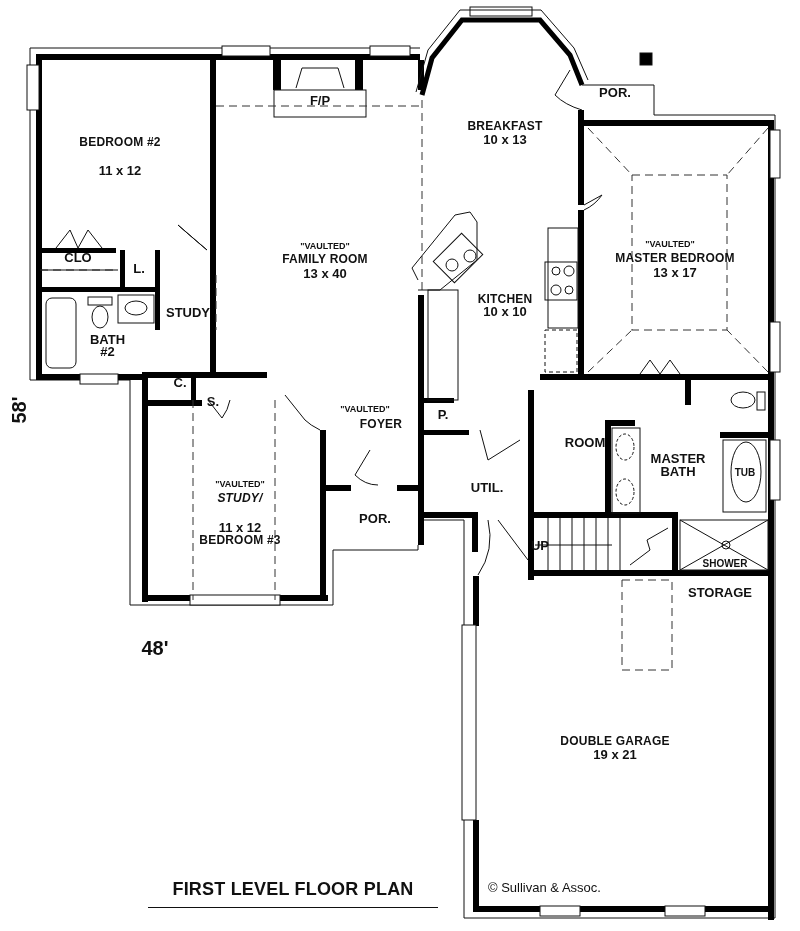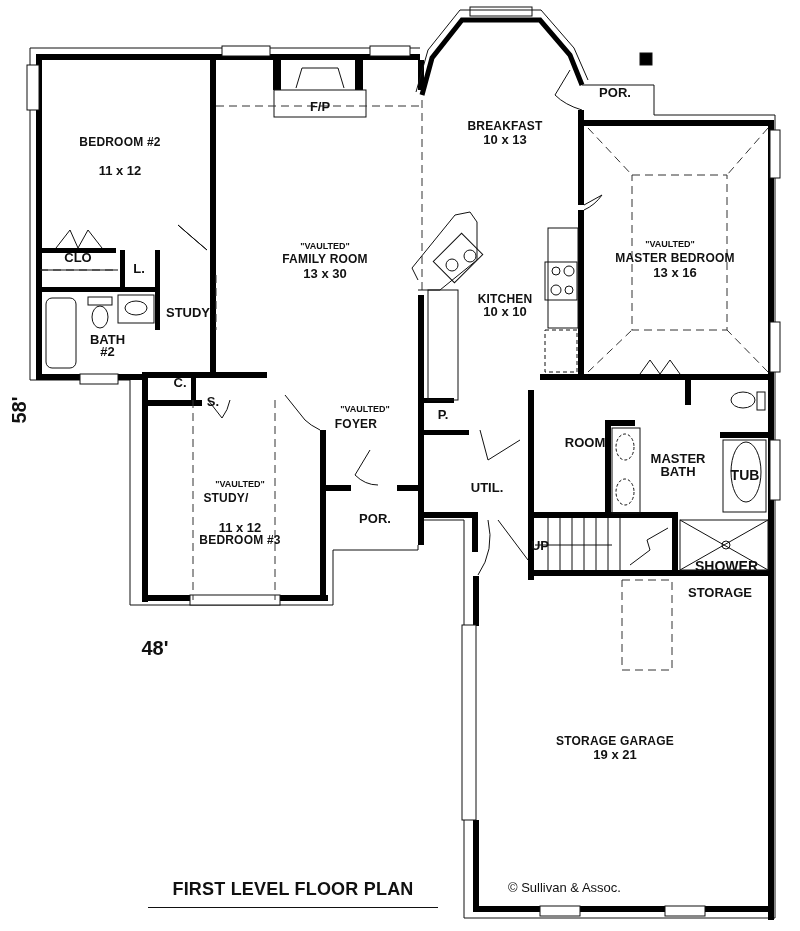--- a/index.html
+++ b/index.html
@@ -3,21 +3,21 @@
 <meta charset="utf-8">
 <style>
   html, body { margin: 0; padding: 0; background: #ffffff; }
   body { width: 800px; height: 931px; position: relative; overflow: hidden; font-family: "Liberation Sans", sans-serif; color: #111; }
   #plan { position: absolute; left: 0; top: 0; width: 800px; height: 931px; }
   .lbl { position: absolute; font-family: "Liberation Sans", sans-serif; font-weight: bold; text-align: center; color: #111; line-height: 1; white-space: nowrap; }
   .room-name { font-size: 12px; letter-spacing: 0.2px; }
   .room-dim { font-size: 13px; }
   .vaulted { font-size: 9px; }
   .small { font-size: 13px; }
-  .tiny { font-size: 14px; }
+  .tiny { font-size: 10px; }
   .dimtext { font-size: 20px; }
   .title { font-size: 18px; font-family: "Liberation Sans", sans-serif; font-weight: bold; letter-spacing: 0.2px; }
   .copyright { font-size: 13px; font-weight: normal; font-family: "Liberation Sans", sans-serif; }
   .title-underline { position: absolute; left: 148px; top: 907px; width: 290px; height: 1px; background: #111; }
   .rot { transform: rotate(-90deg); transform-origin: center; }
 </style>
 </head>
 <body>
 
 <svg id="plan" viewBox="0 0 800 931" xmlns="http://www.w3.org/2000/svg">
@@ -183,67 +183,67 @@
     <path d="M208,400 L222,418 Q228,410 230,400"></path>
   </g>
 
 </svg>
 
 <div class="lbl room-name" style="left:60px; top:136px; width:120px;">BEDROOM #2</div>
 <div class="lbl room-dim" style="left:60px; top:164px; width:120px;">11 x 12</div>
 
 <div class="lbl vaulted" style="left:265px; top:242px; width:120px;">"VAULTED"</div>
 <div class="lbl room-name" style="left:255px; top:253px; width:140px;">FAMILY ROOM</div>
-<div class="lbl room-dim" style="left:255px; top:267px; width:140px;">13 x 30</div>
-
-<div class="lbl small" style="left:300px; top:100px; width:40px;text-align:center;">F/P</div>
+<div class="lbl room-dim" style="left:255px; top:267px; width:140px;">13 x 40</div>
+
+<div class="lbl small" style="left:300px; top:94px; width:40px;text-align:center;">F/P</div>
 
 <div class="lbl room-name" style="left:445px; top:120px; width:120px;">BREAKFAST</div>
 <div class="lbl room-dim" style="left:445px; top:133px; width:120px;">10 x 13</div>
 
 <div class="lbl small" style="left:595px; top:86px; width:40px;">POR.</div>
 
 <div class="lbl vaulted" style="left:620px; top:240px; width:100px;">"VAULTED"</div>
 <div class="lbl room-name" style="left:595px; top:252px; width:160px;">MASTER BEDROOM</div>
-<div class="lbl room-dim" style="left:595px; top:266px; width:160px;">13 x 16</div>
+<div class="lbl room-dim" style="left:595px; top:266px; width:160px;">13 x 17</div>
 
 <div class="lbl room-name" style="left:460px; top:293px; width:90px;">KITCHEN</div>
 <div class="lbl room-dim" style="left:460px; top:305px; width:90px;">10 x 10</div>
 
 <div class="lbl small" style="left:58px; top:251px; width:40px;">CLO</div>
 <div class="lbl small" style="left:124px; top:262px; width:30px;">L.</div>
 <div class="lbl small" style="left:163px; top:306px; width:50px;">STUDY</div>
 <div class="lbl small" style="left:85px; top:333px; width:45px;">BATH</div>
 <div class="lbl small" style="left:85px; top:345px; width:45px;">#2</div>
 
 <div class="lbl small" style="left:165px; top:376px; width:30px;">C.</div>
 <div class="lbl small" style="left:198px; top:395px; width:30px;">S.</div>
 
 <div class="lbl vaulted" style="left:320px; top:405px; width:90px;">"VAULTED"</div>
-<div class="lbl room-name" style="left:311px; top:418px; width:90px;text-align:center;">FOYER</div>
+<div class="lbl room-name" style="left:336px; top:418px; width:90px;text-align:center;">FOYER</div>
 
 <div class="lbl small" style="left:428px; top:408px; width:30px;">P.</div>
 
 <div class="lbl vaulted" style="left:195px; top:480px; width:90px;">"VAULTED"</div>
-<div class="lbl room-name" style="left:166px; top:492px; width:120px;">STUDY/</div>
+<div class="lbl room-name" style="left:180px; top:492px; width:120px;font-style:italic;">STUDY/</div>
 <div class="lbl room-name" style="left:180px; top:534px; width:120px;">BEDROOM #3</div>
 <div class="lbl room-dim" style="left:180px; top:521px; width:120px;">11 x 12</div>
 
 <div class="lbl small" style="left:350px; top:512px; width:50px;">POR.</div>
 <div class="lbl small" style="left:462px; top:481px; width:50px;">UTIL.</div>
 
 <div class="lbl small" style="left:560px; top:436px; width:50px;">ROOM</div>
 <div class="lbl small" style="left:638px; top:452px; width:80px;">MASTER</div>
 <div class="lbl small" style="left:638px; top:465px; width:80px;">BATH</div>
 <div class="lbl tiny" style="left:730px; top:468px; width:30px;">TUB</div>
 <div class="lbl tiny" style="left:695px; top:559px; width:60px;">SHOWER</div>
 <div class="lbl small" style="left:525px; top:539px; width:30px;">UP</div>
 <div class="lbl small" style="left:675px; top:586px; width:90px;">STORAGE</div>
 
-<div class="lbl room-name" style="left:540px; top:735px; width:150px;">STORAGE GARAGE</div>
+<div class="lbl room-name" style="left:540px; top:735px; width:150px;">DOUBLE GARAGE</div>
 <div class="lbl room-dim" style="left:540px; top:748px; width:150px;">19 x 21</div>
 
 <div class="lbl dimtext" style="left:130px; top:638px; width:50px;">48'</div>
 <div class="lbl dimtext rot" style="left:-6px; top:400px; width:50px;">58'</div>
 
 <div class="lbl title" style="left:148px; top:880px; width:290px;">FIRST LEVEL FLOOR PLAN</div>
 <div class="title-underline"></div>
-<div class="lbl copyright" style="left:508px; top:881px; width:140px; text-align:left;">© Sullivan &amp; Assoc.</div>
+<div class="lbl copyright" style="left:488px; top:881px; width:140px; text-align:left;">© Sullivan &amp; Assoc.</div>
 
 </body></html>

